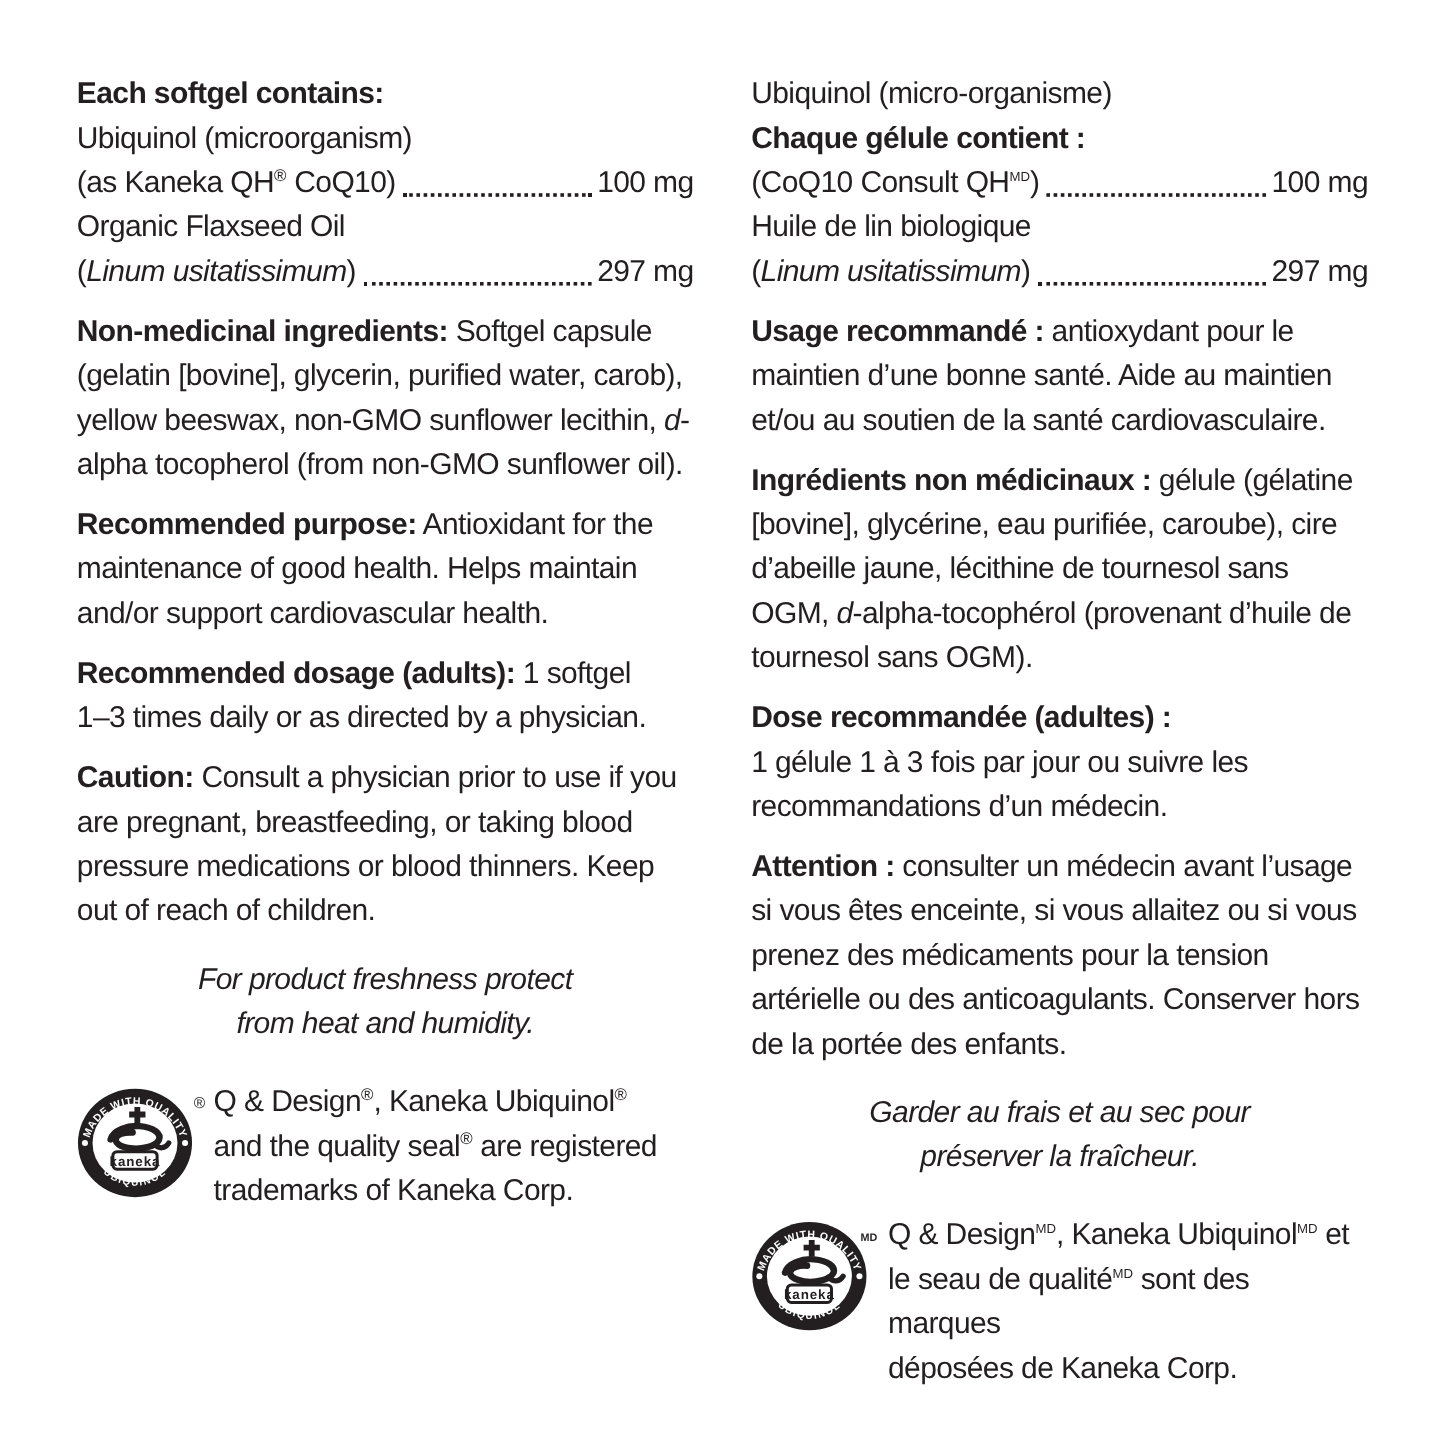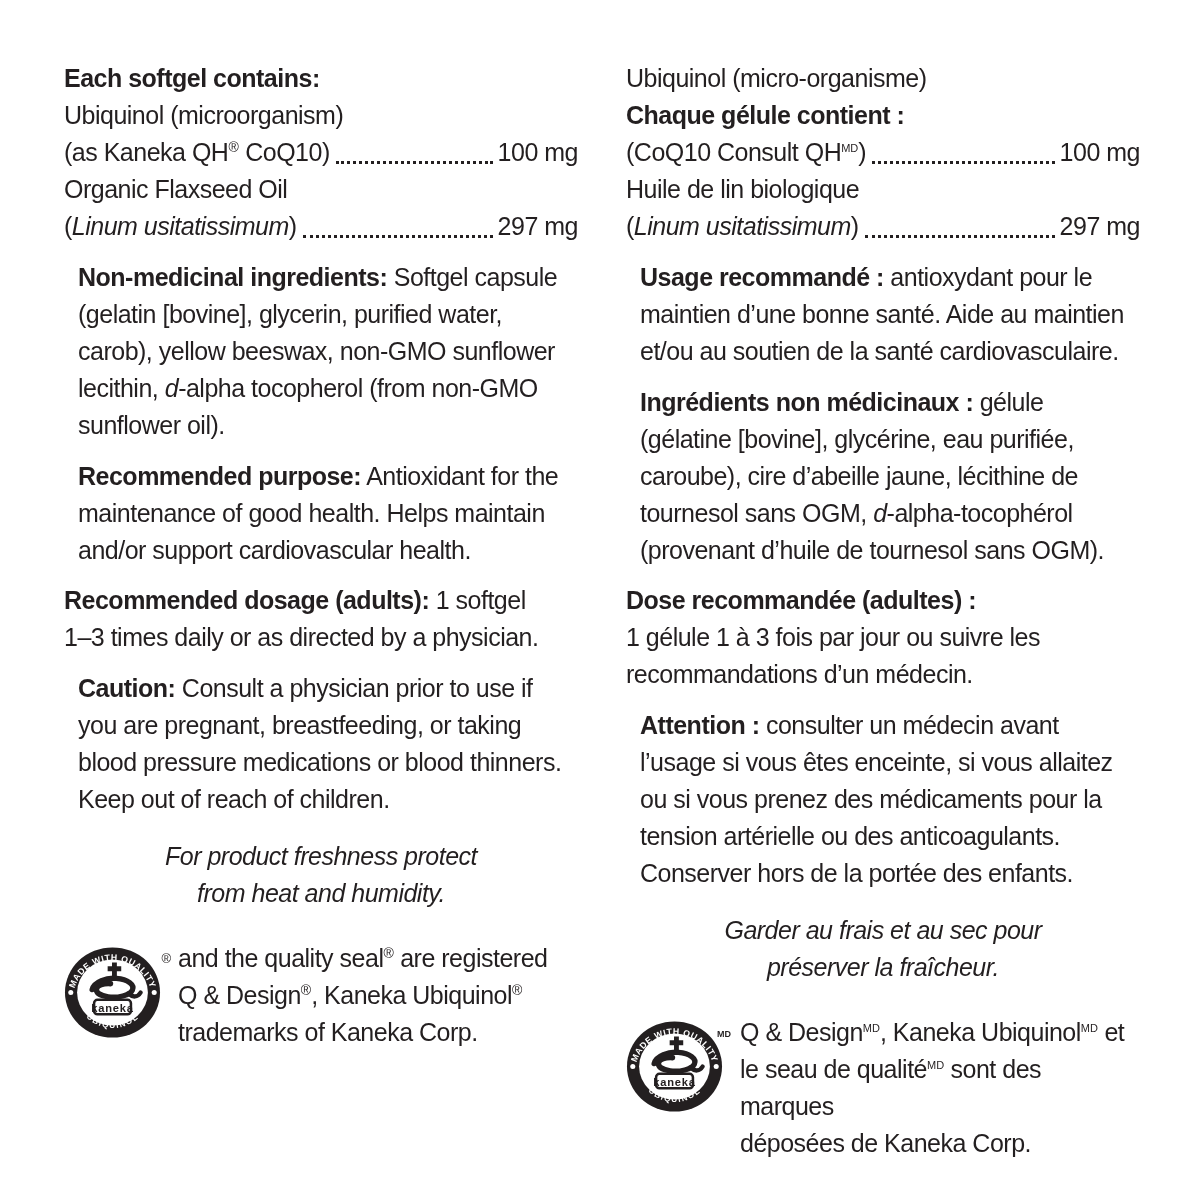--- a/index.html
+++ b/index.html
@@ -5,21 +5,21 @@
   html,body{margin:0;padding:0;background:#ffffff;}
   .page{
     width:1200px;height:1200px;background:#ffffff;box-sizing:border-box;
     padding:60px 60px 0 64px;display:flex;gap:48px;
     font-family:"Liberation Sans","DejaVu Sans",sans-serif;
     color:#231f20;
   }
   .col{width:518px;font-size:25px;line-height:37px;letter-spacing:-0.5px;}
   .block{margin-bottom:13px;}
   .lbl{font-weight:bold;}
-  p{margin:14px;}
+  p{margin:0;}
   .dotline{display:flex;align-items:flex-end;}
   .dotline .nm{white-space:nowrap;}
   .leader{flex:1;border-bottom:3.2px dotted #231f20;margin:0 5px 7px 6px;min-width:20px;}
   .amount{white-space:nowrap;}
   .sup{font-size:14px;vertical-align:super;line-height:0;letter-spacing:0;}
   .sup-sm{font-size:11px;vertical-align:super;line-height:0;letter-spacing:0;}
   .center-italic{text-align:center;font-style:italic;margin:20px 0 10px 0;}
   .tm-row{display:flex;margin-top:28px;}
   .logo-wrap{position:relative;width:97px;height:97px;flex:none;margin-top:4px;}
   .logo-wrap svg{width:97px;height:97px;display:block;}
@@ -83,22 +83,22 @@
             <path d="M52 19 v14 M45 25.5 h14" stroke="#231f20" stroke-width="5" fill="none"></path>
             <path d="M29 47 C 31 39 44 34.5 54 35.5 C 66 36.5 73 42 70.5 47.5 C 68 53 55 56 45.5 54.5 C 37 53.2 33 50 33.5 46.5 C 34 42.5 41 40.5 48 41" fill="none" stroke="#231f20" stroke-width="5.5" stroke-linecap="round"></path>
             <path d="M66 51 C 71 55.5 76 55 79 50" fill="none" stroke="#231f20" stroke-width="4.5" stroke-linecap="round"></path>
           </g>
           <rect x="31" y="57.5" width="38" height="15" rx="3.5" fill="#ffffff" stroke="#231f20" stroke-width="2.6"></rect>
           <text x="50" y="69.8" font-size="11.5" font-weight="bold" fill="#231f20" text-anchor="middle" letter-spacing="0.8" font-family="Liberation Sans, sans-serif">kaneka</text>
         </svg>
         <span class="logo-mark">®</span>
       </div>
       <div class="tm-text">
+        <div><span>Q &amp; Design</span><span class="sup">®</span><span>, Kaneka Ubiquinol</span><span class="sup">®</span></div>
         <div><span>and the quality seal</span><span class="sup">®</span><span> are registered</span></div>
-        <div><span>Q &amp; Design</span><span class="sup">®</span><span>, Kaneka Ubiquinol</span><span class="sup">®</span></div>
         <div>trademarks of Kaneka Corp.</div>
       </div>
     </div>
 
   </div>
 
   <div class="col">
 
     <div class="block">
       <div>Ubiquinol (micro-organisme)</div>

